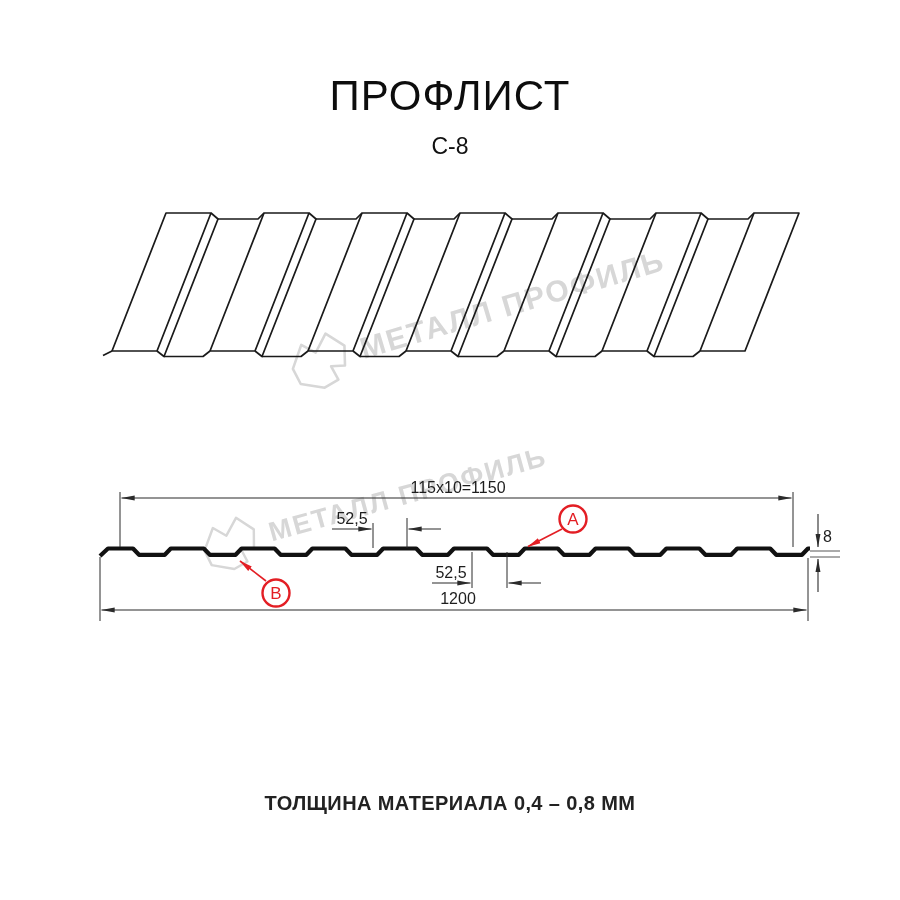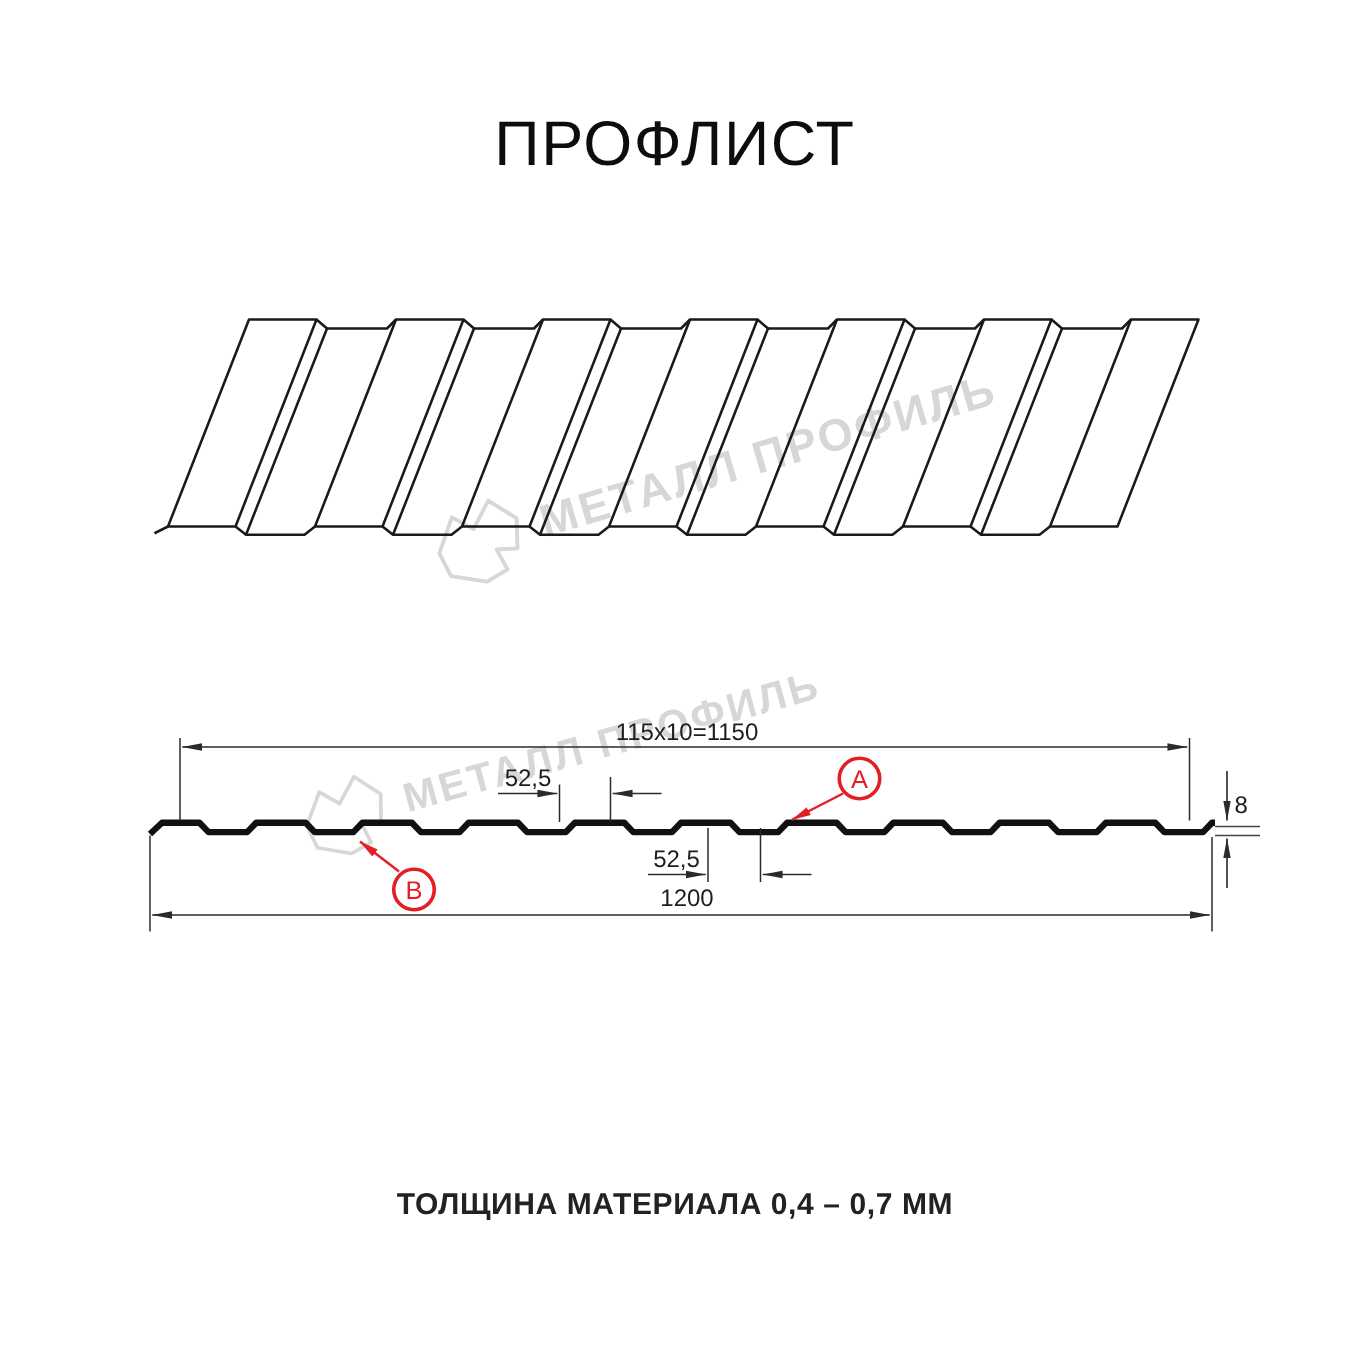--- a/index.html
+++ b/index.html
@@ -29,20 +29,21 @@
   .redline{stroke:#e31e24;stroke-width:1.6;fill:none;}
   .redcircle{stroke:#e31e24;stroke-width:2.4;fill:none;}
   .callout-letter{font-family:"Liberation Sans",sans-serif;font-size:17px;fill:#e31e24;}
 </style>
 </head>
 <body>
 
 <div class="page">
 
   <h1 class="title">ПРОФЛИСТ</h1>
+  <div class="subtitle">С-8</div>
 
   <div class="wm wm-mid">
     <svg width="66" height="58" viewBox="0 0 100 90">
       <path d="M7,44 L30,12 L48,30 L71,6 L94,32 L86,62 L65,57 L70,80 L46,86 L12,70 Z" fill="none" stroke="#d7d7d7" stroke-width="4" stroke-linejoin="round"></path>
     </svg>
     <span class="wm-text">МЕТАЛЛ ПРОФИЛЬ</span>
   </div>
 
   <div class="wm wm-low">
     <svg width="62" height="55" viewBox="0 0 100 90">
@@ -140,14 +141,14 @@
       <text class="callout-letter" x="573" y="525" text-anchor="middle">А</text>
     </g>
 
     <g>
       <line class="redline" x1="266" y1="581" x2="240" y2="561" marker-end="url(#mR)"></line>
       <circle class="redcircle" cx="276" cy="593" r="13.5"></circle>
       <text class="callout-letter" x="276" y="599" text-anchor="middle">В</text>
     </g>
   </svg>
 
-  <div class="footer-note">ТОЛЩИНА МАТЕРИАЛА 0,4 – 0,7 ММ</div>
+  <div class="footer-note">ТОЛЩИНА МАТЕРИАЛА 0,4 – 0,8 ММ</div>
 </div>
 
 </body></html>

